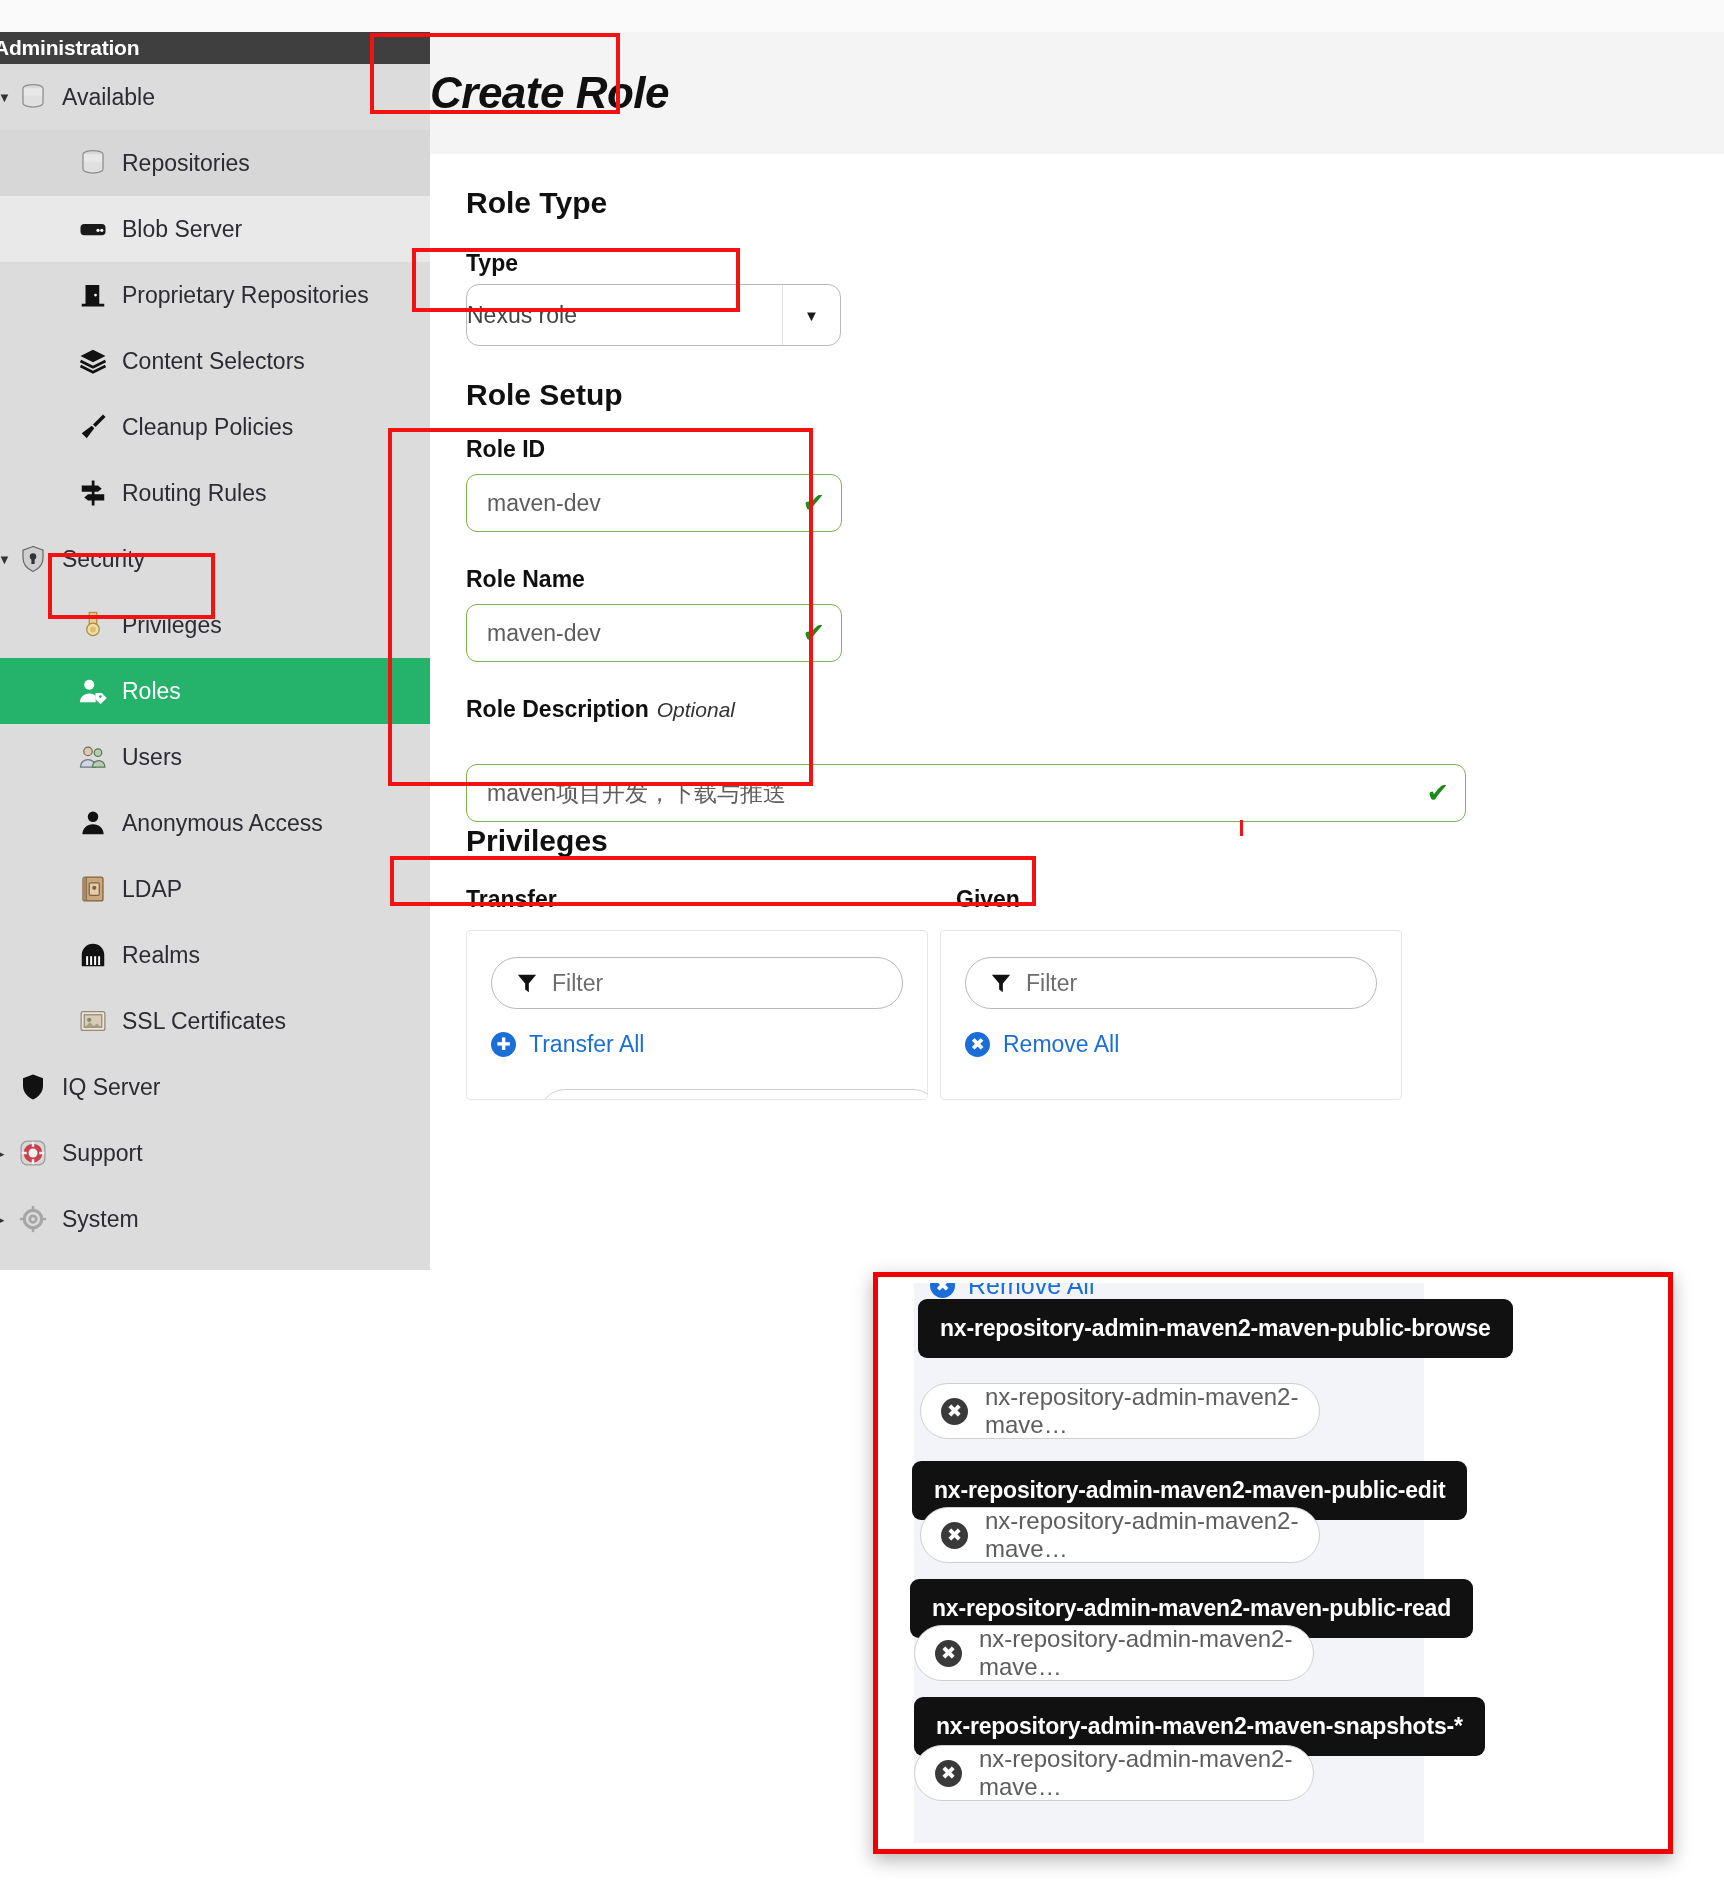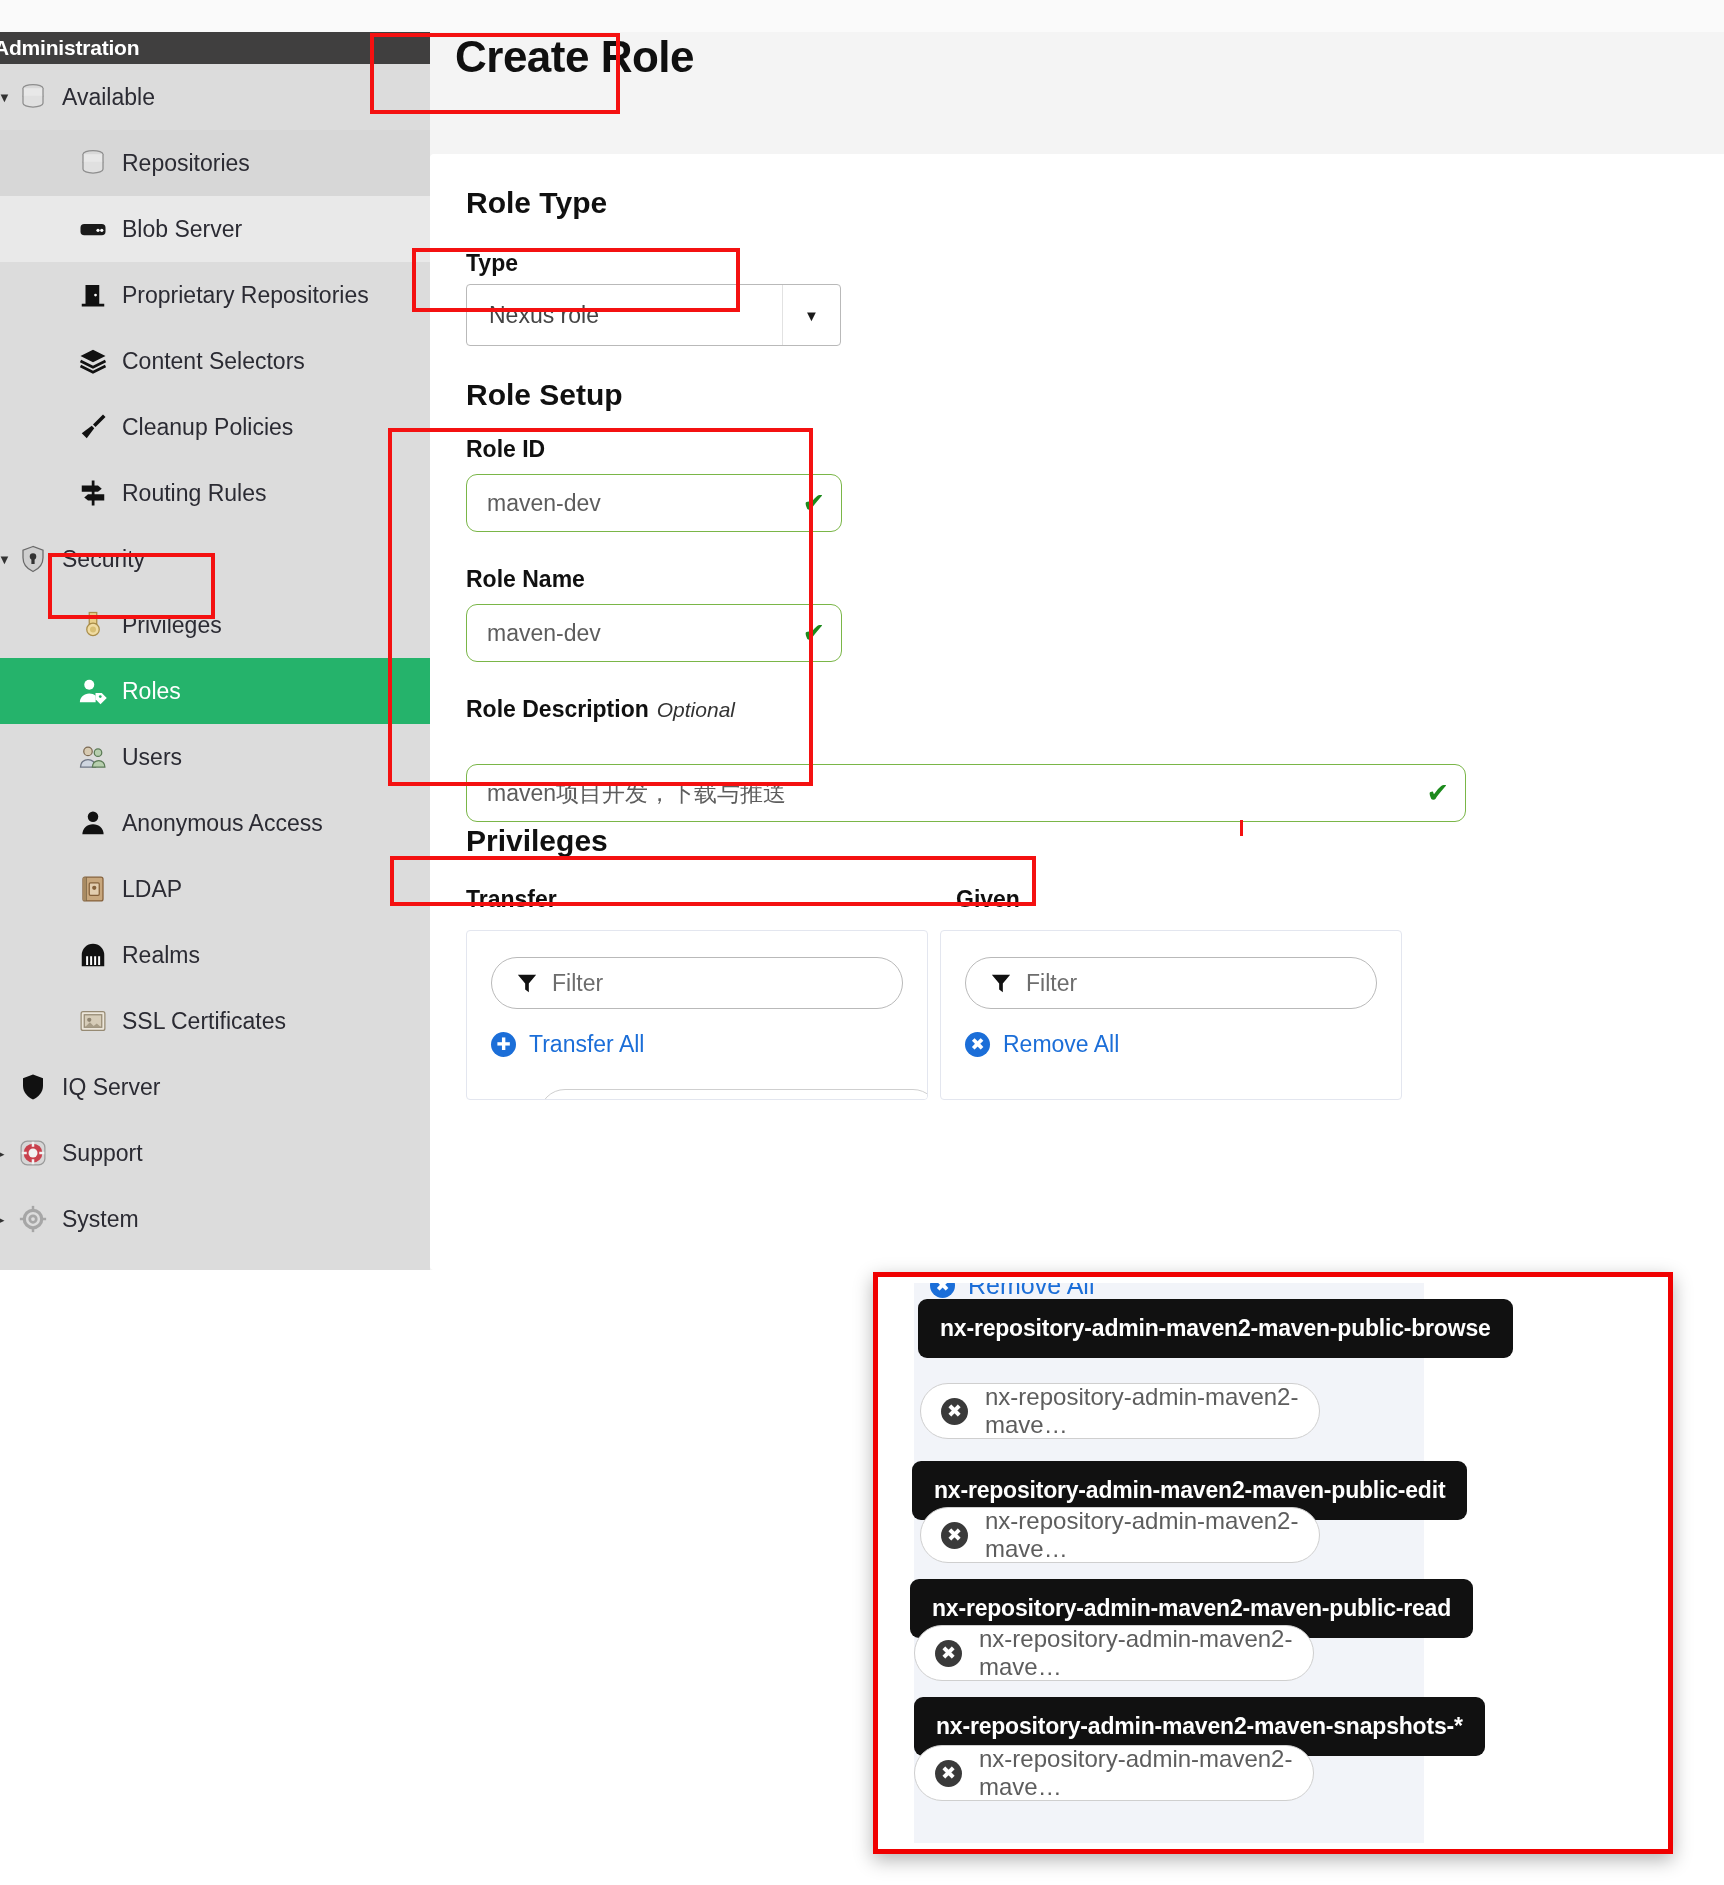--- a/index.html
+++ b/index.html
@@ -48,22 +48,23 @@
     flex:0 0 34px;
   }
   .nav-label { white-space:nowrap; }
 
   
   .main {
     position:absolute; left:430px; top:32px; width:1294px; height:1238px;
     background:#f4f4f4;
   }
   .page-header {
-    height:122px; background:#f4f4f4; display:flex; 
-    padding-left:25px;
+    height:122px; background:#f4f4f4; display:flex; align-items:center;
+    padding-left:0;
+    font-style:italic;
   }
   .page-title {
     font-size:44px; font-weight:bold; color:#101010; letter-spacing:-0.5px;
   }
   .content-card {
     position:absolute; left:-44px; top:122px; width:1338px; height:1116px;
     background:#ffffff; margin-left:44px;
     border-radius:4px;
   }
   .section-h {
@@ -75,22 +76,22 @@
   .field-label .opt {
     font-weight:normal; font-style:italic; font-size:21px; color:#333; margin-left:8px;
   }
   .txt-input {
     height:58px; border:1px solid #7ab648; border-radius:11px; background:#fff;
     display:flex; align-items:center; padding:0 16px 0 20px;
     font-size:23px; color:#5d5d5d; position:relative;
   }
   .txt-input .check { margin-left:auto; color:#1c8a1c; font-size:27px; font-weight:bold; }
   .select-box {
-    width:375px; height:62px; border:1px solid #b9b9b9; border-radius:4px; background:#fff;
-    display:flex; align-items:center; padding-left:22px; font-size:23px; color:#444;
+    width:375px; height:62px; border:1px solid #b9b9b9; border-radius:13px; background:#fff;
+    display:flex; align-items:center; font-size:23px; color:#444;
     position:relative;
   }
   .select-arrow {
     position:absolute; right:0; top:0; width:58px; height:100%;
     display:flex; align-items:center; justify-content:center;
     border-left:1px solid #e2e2e2; font-size:15px; color:#1a1a1a;
   }
 
   
   .tl-head { display:flex; font-size:23px; font-weight:bold; color:#101010; }

